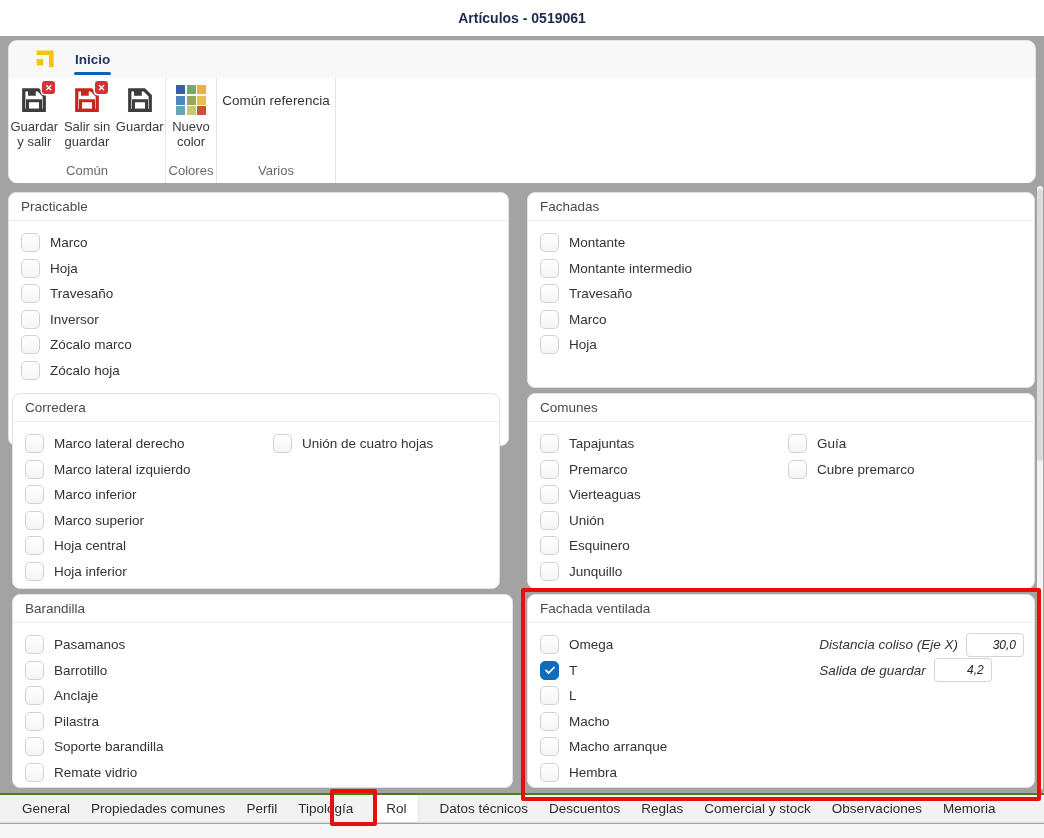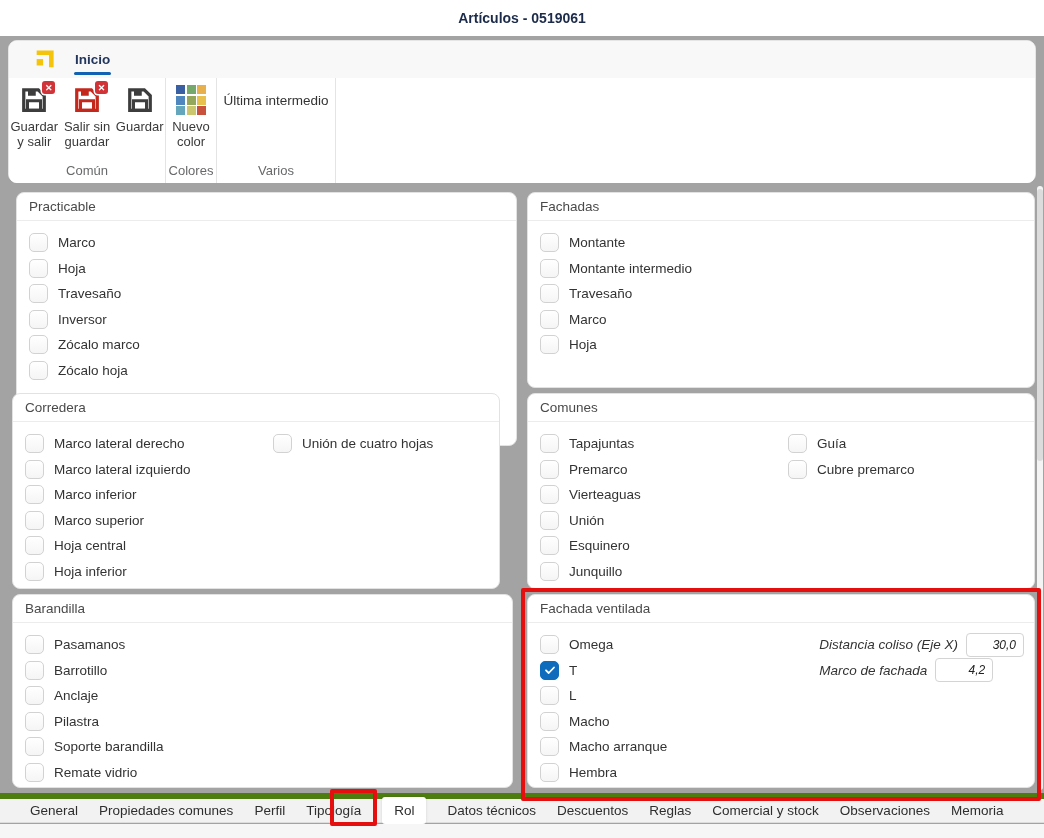--- a/index.html
+++ b/index.html
@@ -26,21 +26,21 @@
   .floppy.dark{color:var(--icondark);} .floppy.red{color:var(--iconred);}
   .badge{position:absolute;top:-4px;right:-6px;width:13px;height:13px;background:var(--badge);color:#fff;font-size:9px;font-weight:bold;display:flex;align-items:center;justify-content:center;border-radius:3px;box-shadow:0 0 0 1.5px #fff;}
   .rlabel{font-size:13px;line-height:15px;text-align:center;}
   .rgroup-label{text-align:center;font-size:13px;color:#68696b;padding-bottom:5px;}
   .ritem{font-size:13.5px;color:#333;padding-top:8px;cursor:pointer;white-space:nowrap;}
   .colorgrid{display:grid;grid-template-columns:repeat(3,9px);grid-auto-rows:9px;gap:1.5px;}
   .colorgrid i{display:block;}
 
   
   .panel{position:absolute;background:#fff;border:1px solid #e2e2e2;border-radius:8px;box-sizing:border-box;}
-  #panel-practicable{left:16px;top:192px;width:501px;height:254px;}
+  #panel-practicable{left:8px;top:192px;width:501px;height:254px;}
   #panel-fachadas{left:527px;top:192px;width:508px;height:196px;}
   #panel-corredera{left:12px;top:393px;width:488px;height:196px;}
   #panel-comunes{left:527px;top:393px;width:508px;height:196px;}
   #panel-barandilla{left:12px;top:594px;width:501px;height:194px;}
   #panel-fachada_ventilada{left:527px;top:594px;width:508px;height:194px;}
   .panel-title{font-size:13.5px;color:#4a4a4a;padding:6px 12px 6px;border-bottom:1px solid #ececec;}
   .panel-body{position:relative;height:calc(100% - 28px);}
   .col{position:absolute;top:9px;left:12px;}
   .col.c1{left:260px;}
   .cbrow{display:flex;align-items:center;height:25.5px;cursor:pointer;}
@@ -50,21 +50,21 @@
   .fields{position:absolute;top:9px;right:10px;}
   .frow{display:flex;align-items:center;height:25.5px;font-style:italic;}
   .flabel{font-size:13.5px;color:#333;margin-right:8px;white-space:nowrap;}
   .finput{width:58px;height:24px;box-sizing:border-box;border:1px solid #d4d4d4;border-radius:4px;background:#fff;font-size:12px;color:#222;display:flex;align-items:center;justify-content:flex-end;padding-right:7px;}
 
   
   .vscroll{position:absolute;right:1px;top:186px;width:6px;height:604px;background:#f4f4f4;border-radius:3px;}
   .vthumb{position:absolute;top:3px;left:0;width:6px;height:272px;background:#dcdcdc;border-radius:3px;}
 
   
-  .footer{position:absolute;left:0;top:793px;width:100%;height:30px;background:#f2f2f2;border-top:6px solid #4d7c0f;border-bottom:1px solid #ddd;display:flex;align-items:center;padding-left:30px;gap:21px;box-sizing:border-box;}
+  .footer{position:absolute;left:0;top:793px;width:100%;height:30px;background:#f2f2f2;border-top:2px solid #4d7c0f;border-bottom:1px solid #ddd;display:flex;align-items:center;padding-left:22px;gap:21px;box-sizing:border-box;}
   .ftab{font-size:13.5px;color:#2e2e2e;cursor:pointer;white-space:nowrap;}
   .ftab.active{background:#fff;padding:6px 12px;border-radius:3px;box-shadow:0 0 3px rgba(0,0,0,.12);}
   .footer-below{position:absolute;left:0;top:824px;width:100%;height:14px;background:#f6f6f6;}
 
   
   .anno{position:absolute;border:4px solid var(--annored);box-sizing:border-box;border-radius:2px;pointer-events:none;}
   #anno-fv{left:521px;top:588px;width:520px;height:213px;}
   #anno-rol{left:330px;top:789px;width:47px;height:37px;}
 </style>
 </head>
@@ -143,21 +143,21 @@
                 </span>
             </span>
             <span class="rlabel">Nuevo color</span>
           </button>
         </div>
         <div class="rgroup-label">Colores</div>
       </div>
 
       <div class="rgroup g-varios">
         <div class="rbuttons">
-          <div class="ritem">Última intermedio</div>
+          <div class="ritem">Común referencia</div>
         </div>
         <div class="rgroup-label">Varios</div>
       </div>
 
     </div>
   </div>
 
   <div id="panels-area">
       <section class="panel" id="panel-practicable">
         <div class="panel-title">Practicable</div>
@@ -358,21 +358,21 @@
               <span class="cb"></span>
               <span class="cbtext">Hembra</span>
             </label>
           </div>
           <div class="fields">
             <div class="frow">
               <span class="flabel">Distancia coliso (Eje X)</span>
               <span class="finput">30,0</span>
             </div>
             <div class="frow">
-              <span class="flabel">Marco de fachada</span>
+              <span class="flabel">Salida de guardar</span>
               <span class="finput">4,2</span>
             </div>
           </div>
         </div>
       </section>
     </div>
 
   <div class="vscroll">
     <div class="vthumb"></div>
   </div>

